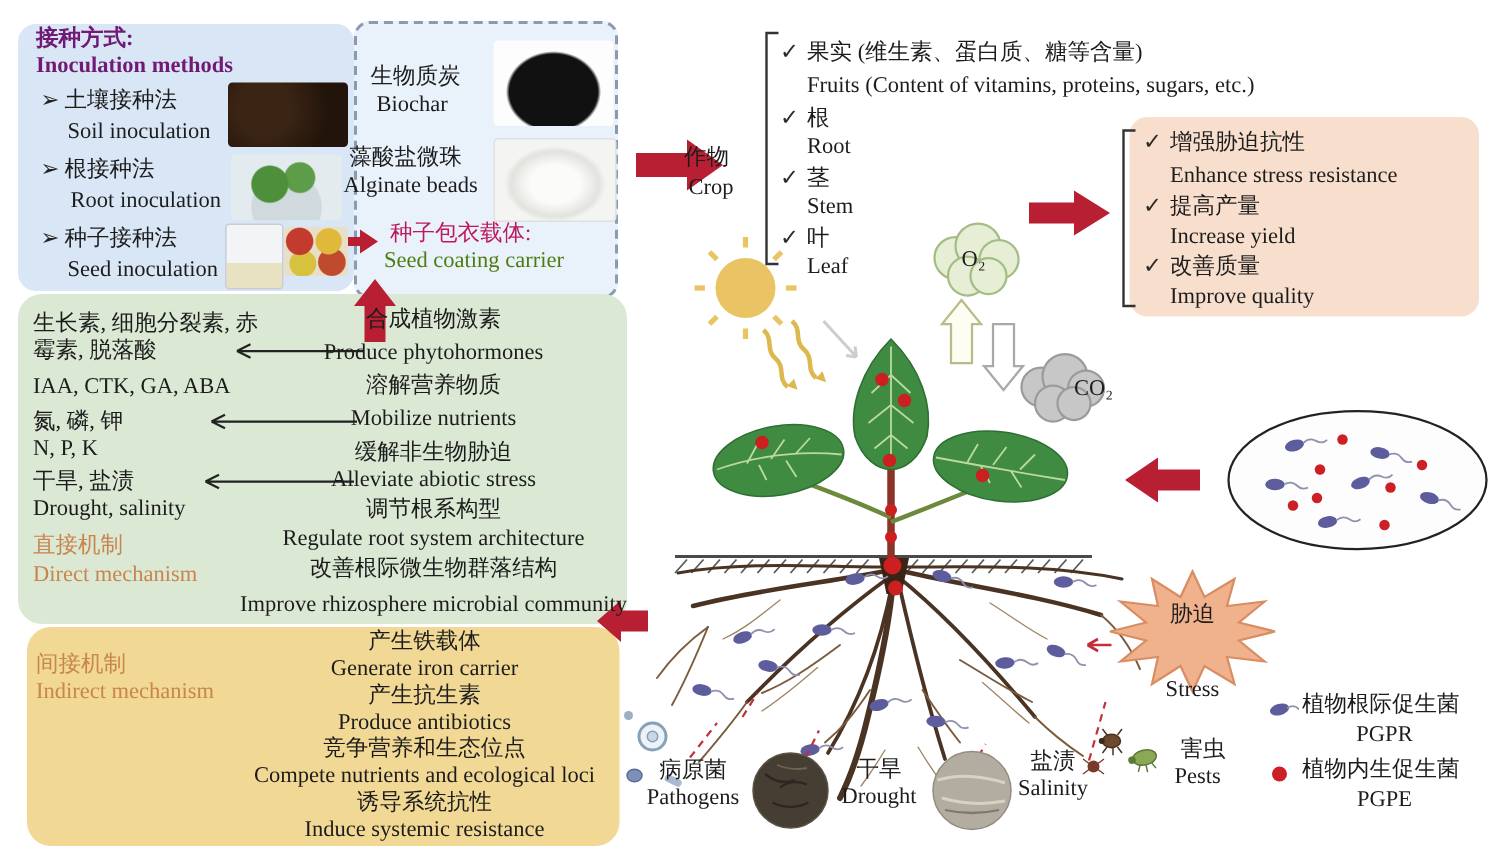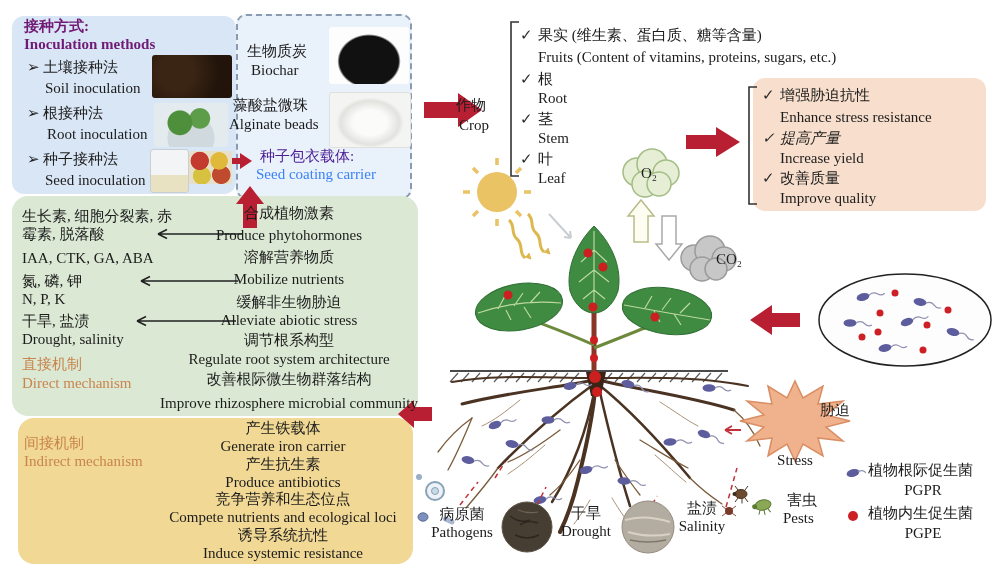--- a/index.html
+++ b/index.html
@@ -3,22 +3,22 @@
 <meta charset="utf-8">
 <style>
   html,body{margin:0;padding:0;background:#fff;}
   #canvas{position:relative;width:1005px;height:574px;background:#fff;overflow:hidden;
           font-family:"Liberation Serif","DejaVu Serif",serif;color:#1c1c1c;}
   .box{position:absolute;z-index:0;}
   .abs{position:absolute;z-index:2;font-size:15px;line-height:18px;white-space:nowrap;}
   .ctr{display:flex;justify-content:center;}
   .red{color:#701a75;font-weight:bold;}
   .orange{color:#c8854c;}
-  .carrier-zh{color:#4c1d95;}
-  .carrier-en{color:#3b82f6;}
+  .carrier-zh{color:#be185d;}
+  .carrier-en{color:#4d7c0f;}
   .photo{position:absolute;z-index:2;border-radius:3px;}
   svg.overlay{position:absolute;left:0;top:0;z-index:1;pointer-events:none;}
   .chk{display:inline-block;width:18px;color:#2b2b2b;}
   .blt{display:inline-block;width:16px;color:#222;}
 </style>
 </head>
 <body>
 
 <div id="canvas">
 
@@ -269,21 +269,21 @@
   <div class="abs" style="left:538px;top:48px;">Fruits (Content of vitamins, proteins, sugars, etc.)</div>
   <div class="abs" style="left:520px;top:70px;"><span class="chk">✓</span><span>根</span></div>
   <div class="abs" style="left:538px;top:89px;">Root</div>
   <div class="abs" style="left:520px;top:110px;"><span class="chk">✓</span><span>茎</span></div>
   <div class="abs" style="left:538px;top:129px;">Stem</div>
   <div class="abs" style="left:520px;top:150px;"><span class="chk">✓</span><span>叶</span></div>
   <div class="abs" style="left:538px;top:169px;">Leaf</div>
 
   <div class="abs" style="left:762px;top:86px;"><span class="chk">✓</span><span>增强胁迫抗性</span></div>
   <div class="abs" style="left:780px;top:108px;">Enhance stress resistance</div>
-  <div class="abs" style="left:762px;top:129px;font-style:italic;"><span class="chk">✓</span><span>提高产量</span></div>
+  <div class="abs" style="left:762px;top:129px;"><span class="chk">✓</span><span>提高产量</span></div>
   <div class="abs" style="left:780px;top:149px;">Increase yield</div>
   <div class="abs" style="left:762px;top:169px;"><span class="chk">✓</span><span>改善质量</span></div>
   <div class="abs" style="left:780px;top:189px;">Improve quality</div>
 
   <div class="abs" style="left:22px;top:207px;width:162px;white-space:normal;">生长素, 细胞分裂素, 赤霉素, 脱落酸</div>
   <div class="abs" style="left:22px;top:249px;">IAA, CTK, GA, ABA</div>
   <div class="abs" style="left:22px;top:272px;">氮, 磷, 钾</div>
   <div class="abs" style="left:22px;top:290px;">N, P, K</div>
   <div class="abs" style="left:22px;top:312px;">干旱, 盐渍</div>
   <div class="abs" style="left:22px;top:330px;">Drought, salinity</div>
@@ -308,21 +308,21 @@
   <div class="abs ctr" style="left:150px;top:455px;width:266px;">产生抗生素</div>
   <div class="abs ctr" style="left:150px;top:473px;width:266px;">Produce antibiotics</div>
   <div class="abs ctr" style="left:150px;top:490px;width:266px;">竞争营养和生态位点</div>
   <div class="abs ctr" style="left:150px;top:508px;width:266px;">Compete nutrients and ecological loci</div>
   <div class="abs ctr" style="left:150px;top:526px;width:266px;">诱导系统抗性</div>
   <div class="abs ctr" style="left:150px;top:544px;width:266px;text-align:center;">Induce systemic resistance</div>
 
   <div class="abs" style="left:641px;top:164px;">O₂</div>
   <div class="abs" style="left:692px;top:250px;margin-left:24px;">CO₂</div>
 
-  <div class="abs ctr" style="left:782px;top:401px;width:106px;">胁迫</div>
+  <div class="abs ctr" style="left:742px;top:401px;width:106px;">胁迫</div>
   <div class="abs ctr" style="left:742px;top:419px;width:106px;margin-top:32px;">Stress</div>
 
   <div class="abs" style="left:787px;top:491px;">害虫</div>
   <div class="abs" style="left:783px;top:509px;">Pests</div>
 
   <div class="abs ctr" style="left:414px;top:505px;width:96px;">病原菌</div>
   <div class="abs ctr" style="left:414px;top:523px;width:96px;">Pathogens</div>
   <div class="abs ctr" style="left:540px;top:504px;width:92px;">干旱</div>
   <div class="abs ctr" style="left:540px;top:522px;width:92px;">Drought</div>
   <div class="abs ctr" style="left:656px;top:499px;width:92px;">盐渍</div>

